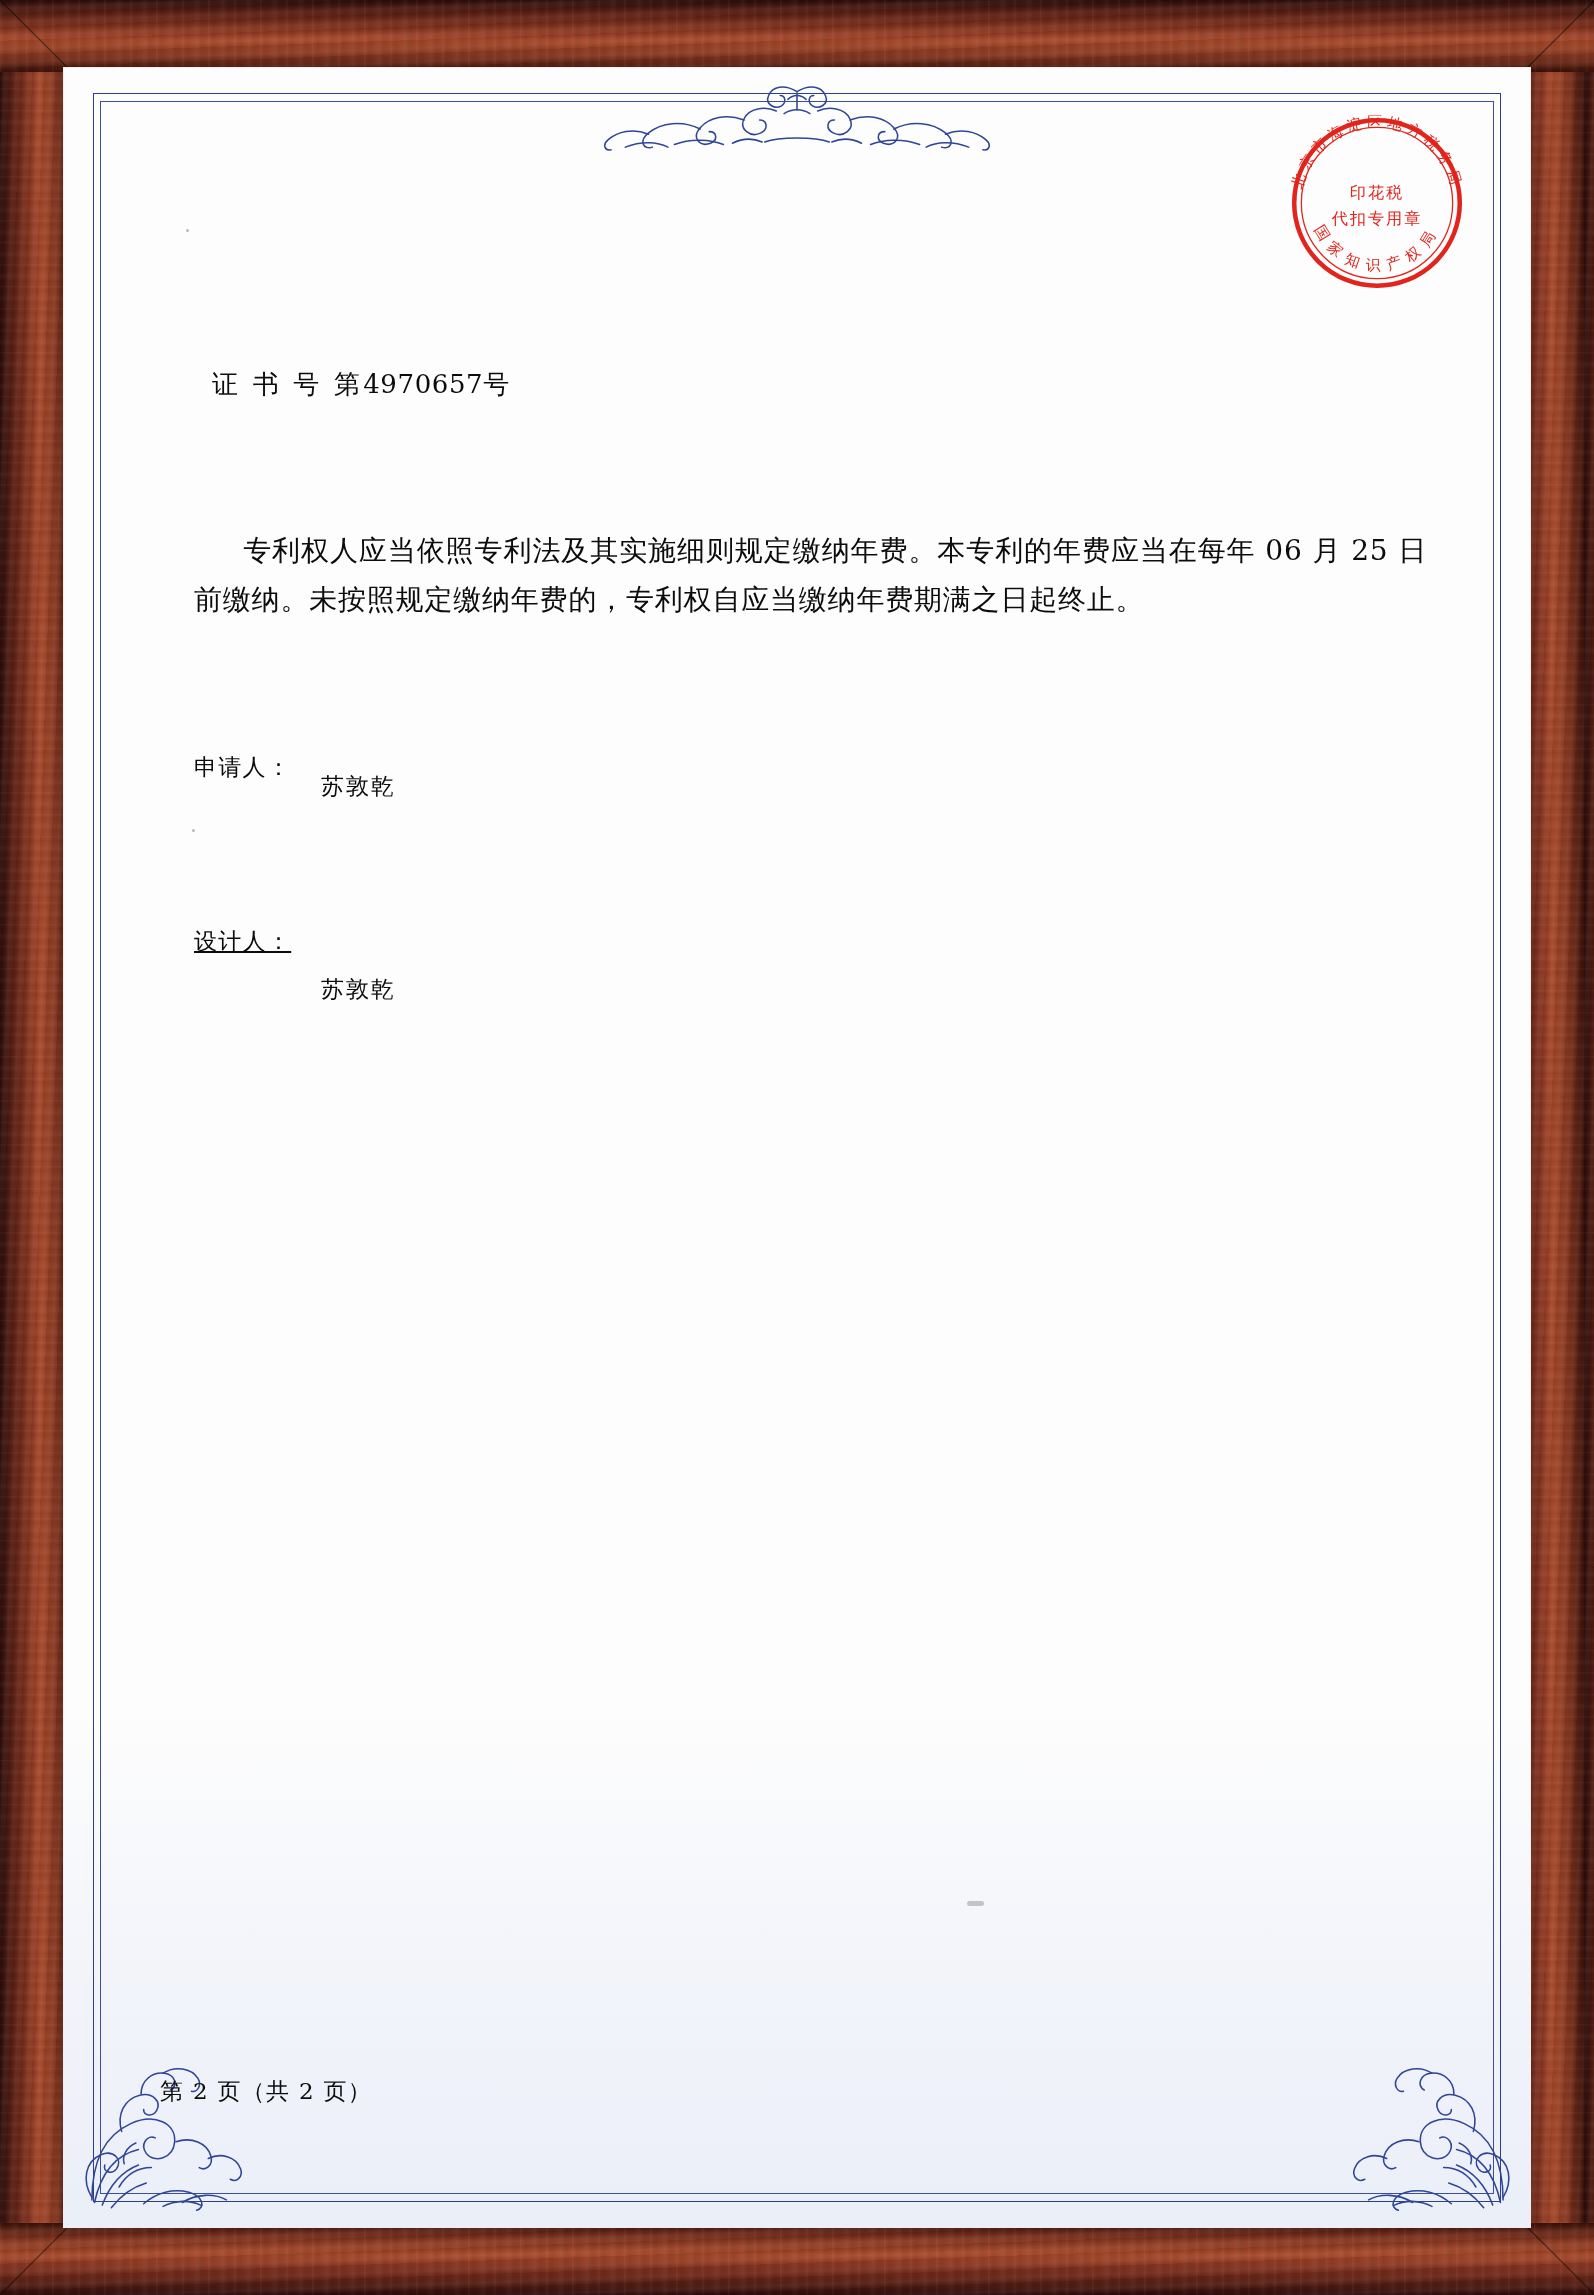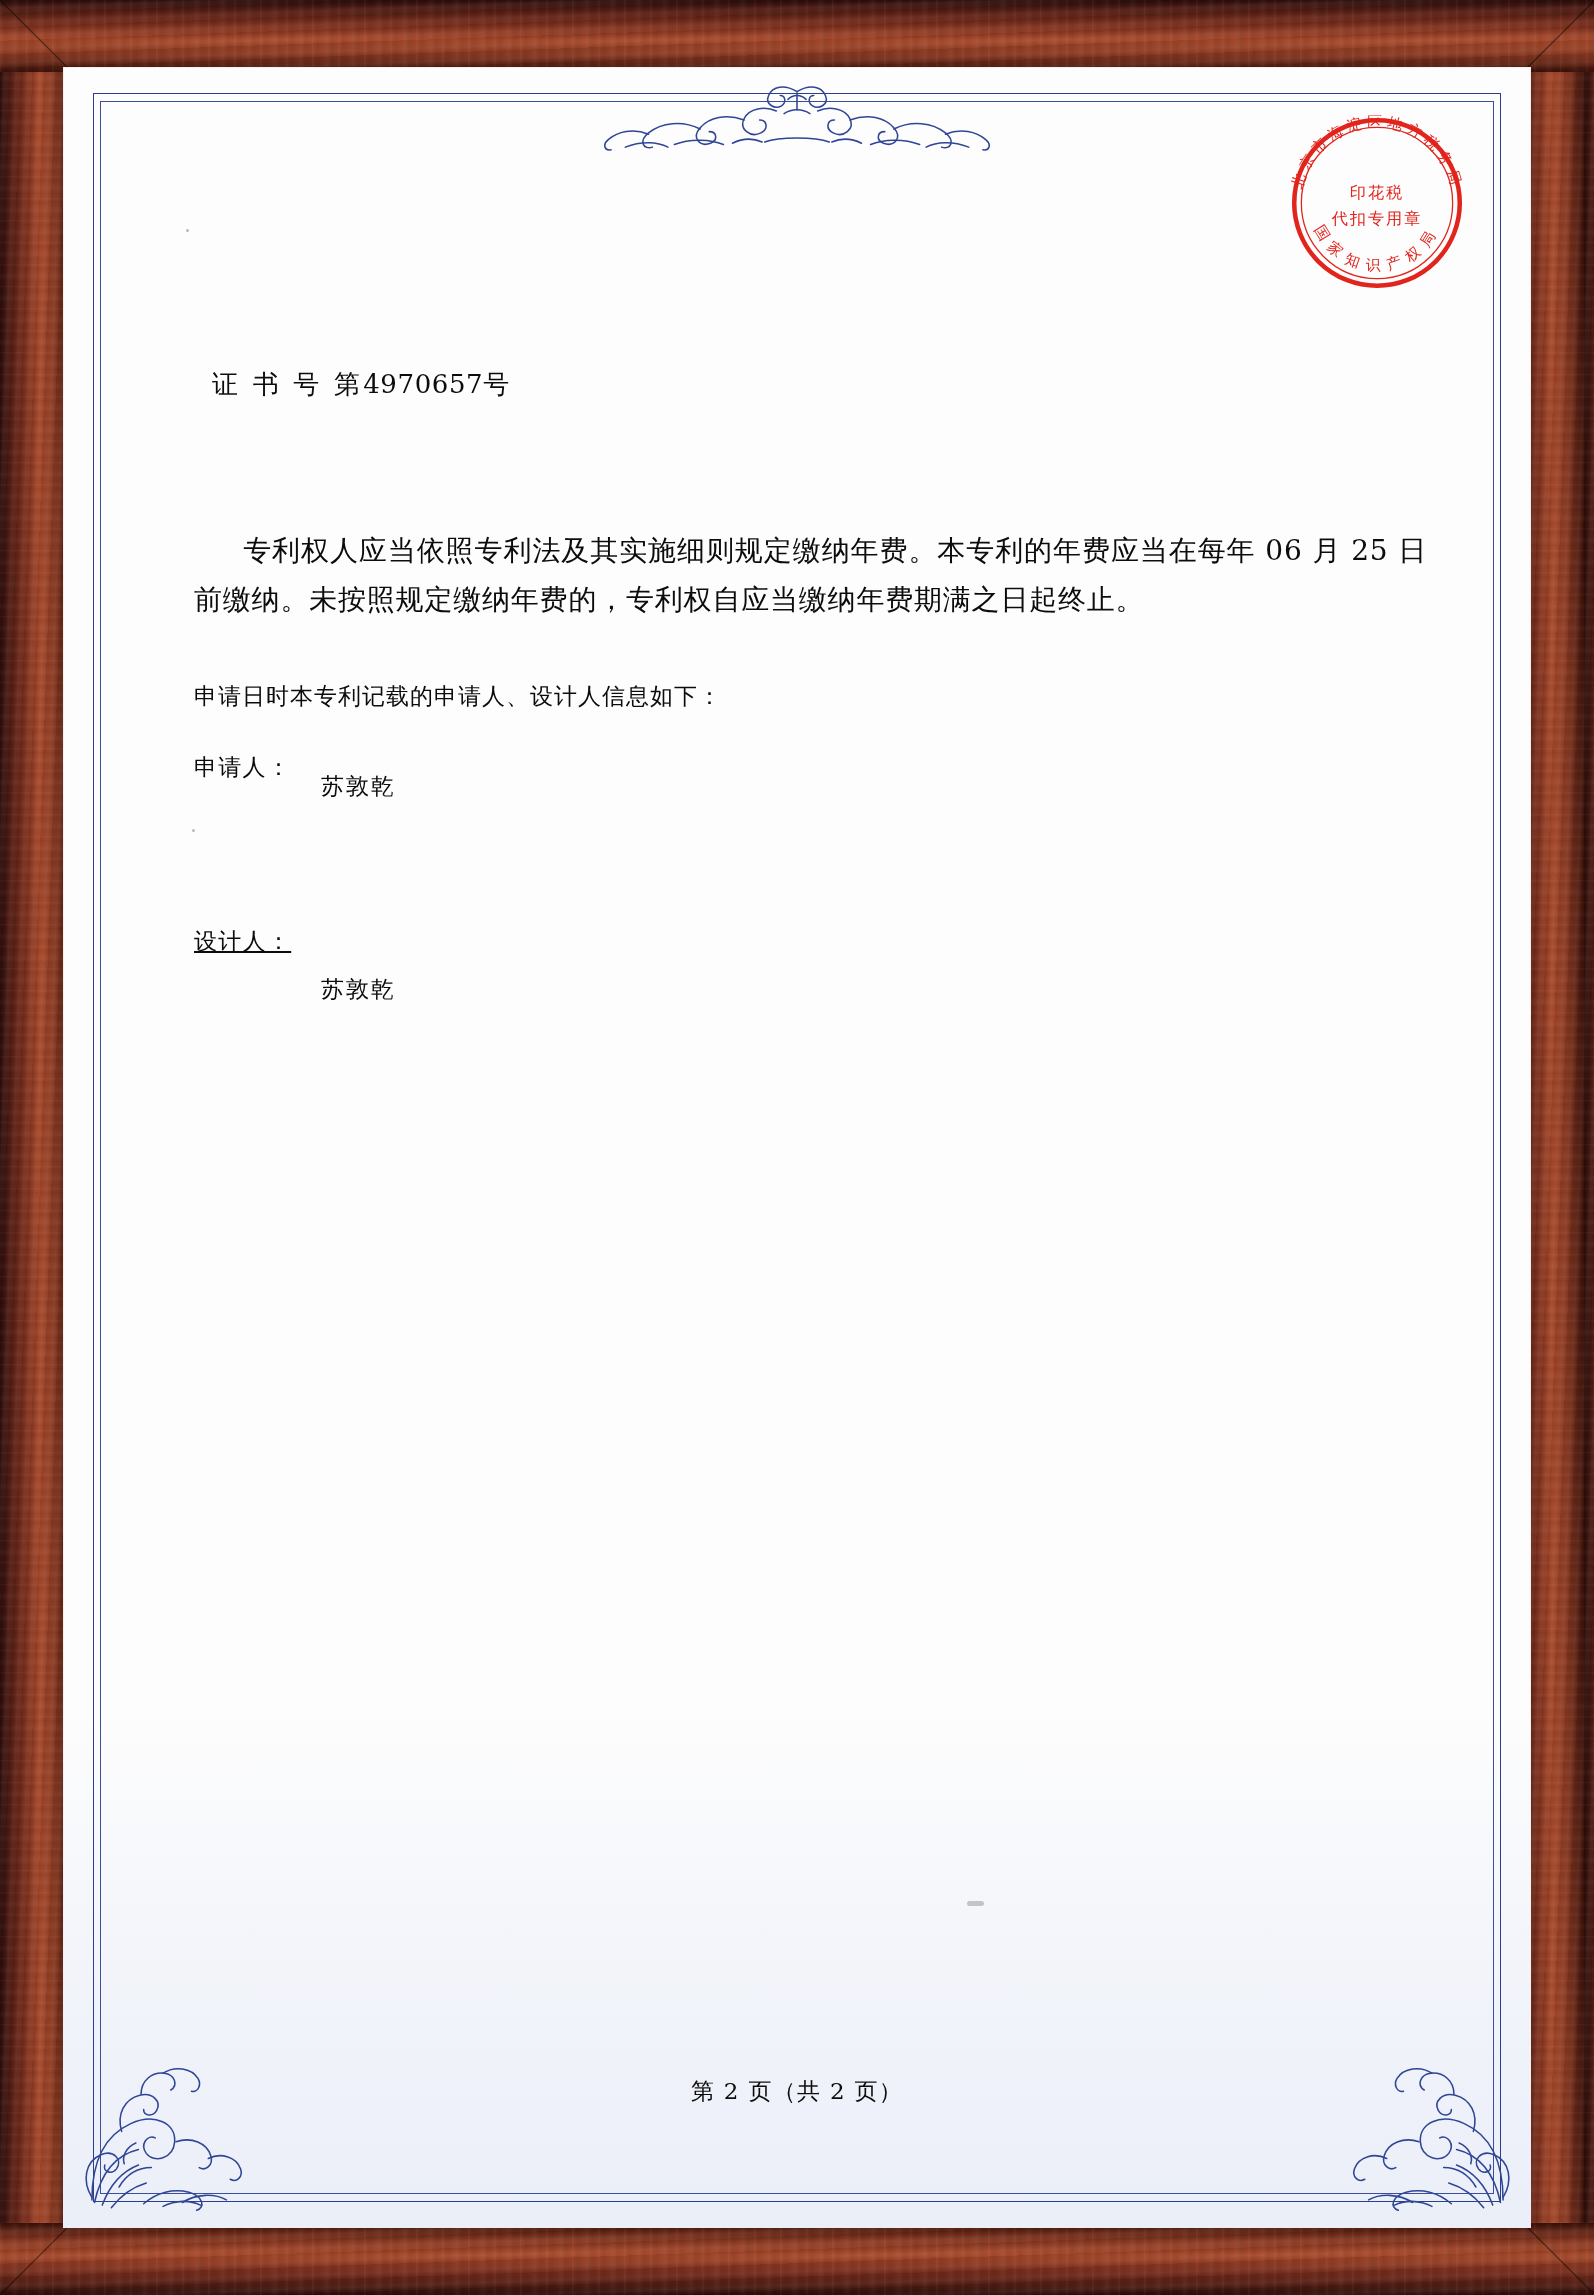--- a/index.html
+++ b/index.html
@@ -230,21 +230,20 @@
     top: 810px;
     font-size: 23px;
     letter-spacing: 1.9px;
   }
 
   .page-footer {
     position: absolute;
     left: 0;
     right: 0;
     bottom: 31px;
-    text-align: center;
     font-size: 23px;
     letter-spacing: 1.3px;
     color: #0c0c0c;
   }
 
   
   .seal {
     position: absolute;
     right: 57px;
     top: 39px;
@@ -355,21 +354,20 @@
     </svg>
 
     <div class="content">
 
       <div class="cert-no">
         <span>证 书 号 第</span><span class="num">4970657</span><span>号</span>
       </div>
 
       <div class="para"><span class="indent"></span><span>专利权人应当依照专利法及其实施细则规定缴纳年费。本专利的年费应当在每年 06 月 25 日前缴纳。未按照规定缴纳年费的，专利权自应当缴纳年费期满之日起终止。</span></div>
 
-      <div class="info-line">申请日时本专利记载的申请人、设计人信息如下：</div>
 
       <div class="label-applicant">申请人：</div>
       <div class="value-applicant">苏敦乾</div>
 
       <div class="label-designer">设计人：</div>
       <div class="value-designer">苏敦乾</div>
 
       <div class="page-footer">第 2 页（共 2 页）</div>
 
       <div class="speck" style="left:26px; top:65px; width:3.2px; height:3.2px;"></div>

